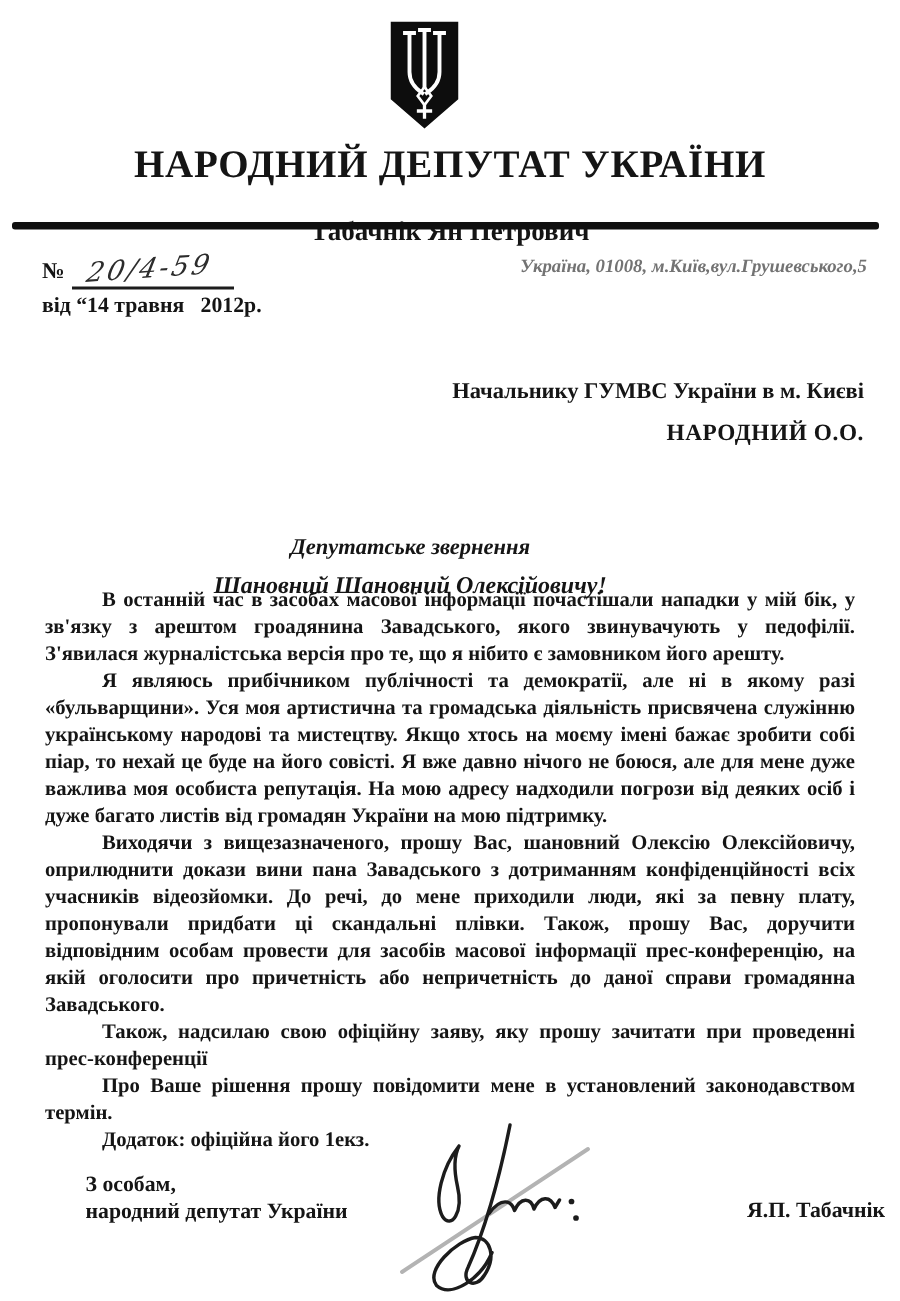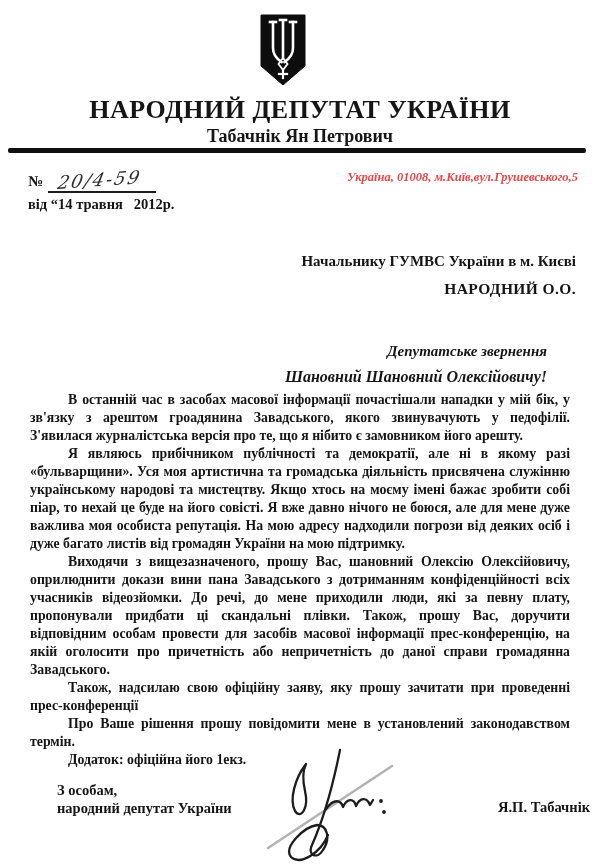--- a/index.html
+++ b/index.html
@@ -6,34 +6,34 @@
   html,body { background:#ffffff; }
   .page {
     position:relative; width:600px; height:867px; margin:0 auto;
     background:#ffffff; color:#151515; overflow:hidden;
     font-family:"Liberation Serif","DejaVu Serif",serif;
   }
   
   .letterhead { position:absolute; top:13px; left:0; width:600px; text-align:center; }
   .emblem { display:block; margin:0 auto; transform:translateX(-17px); }
   .lh-title { margin-top:8px; font-size:26px; font-weight:bold; letter-spacing:0.5px; white-space:nowrap; }
-  .lh-sub { margin-top:1px; font-size:18px; font-weight:bold; }
+  .lh-sub { margin-top:19px; font-size:18px; font-weight:bold; }
   .rule { position:absolute; top:148px; left:8px; width:578px; height:5px; background:#101010; border-radius:2px; }
   
   .ref-left { position:absolute; top:169px; left:28px; font-weight:bold; font-size:15px; }
   .hw-wrap { display:inline-block; min-width:108px; border-bottom:2px solid #1c1c1c; padding:0 8px 1px 10px; margin-left:5px; }
   .hw { display:inline-block; font-family:"DejaVu Serif",serif; font-weight:normal; font-style:italic;
         font-size:18px; letter-spacing:2px; color:#2c2c2c; transform:rotate(-4deg) skewX(-16deg); }
   .ref-date { margin-top:3px; font-size:14.5px; white-space:pre; }
-  .address { position:absolute; top:170px; right:22px; font-style:italic; font-weight:bold; font-size:12.5px; color:#ef4444; }
+  .address { position:absolute; top:170px; right:22px; font-style:italic; font-weight:bold; font-size:12.5px; color:#737373; }
   
   .recipient { position:absolute; top:248px; right:24px; text-align:right; font-weight:bold; font-size:15px; line-height:27px; }
   .recipient-name { font-size:15.5px; letter-spacing:0.4px; }
   
-  .subject { position:absolute; top:339px; left:0; width:547px; text-align:right;
+  .subject { position:absolute; top:353px; left:0; width:547px; text-align:center;
              font-weight:bold; font-style:italic; font-size:15px; line-height:25px; }
   .subject-salut { font-size:16px; }
   
   .body-text { position:absolute; top:391px; left:30px; width:540px;
                font-size:13.8px; font-weight:bold; line-height:18px; text-align:justify; }
   .body-text p { text-indent:38px; }
   
   .closing { position:absolute; top:781px; left:57px; font-weight:bold; font-size:14.5px; line-height:18px; }
   .signer-name { position:absolute; top:799px; left:498px; font-weight:bold; font-size:14.5px; white-space:nowrap; }
   .signature { position:absolute; top:748px; left:260px; }

